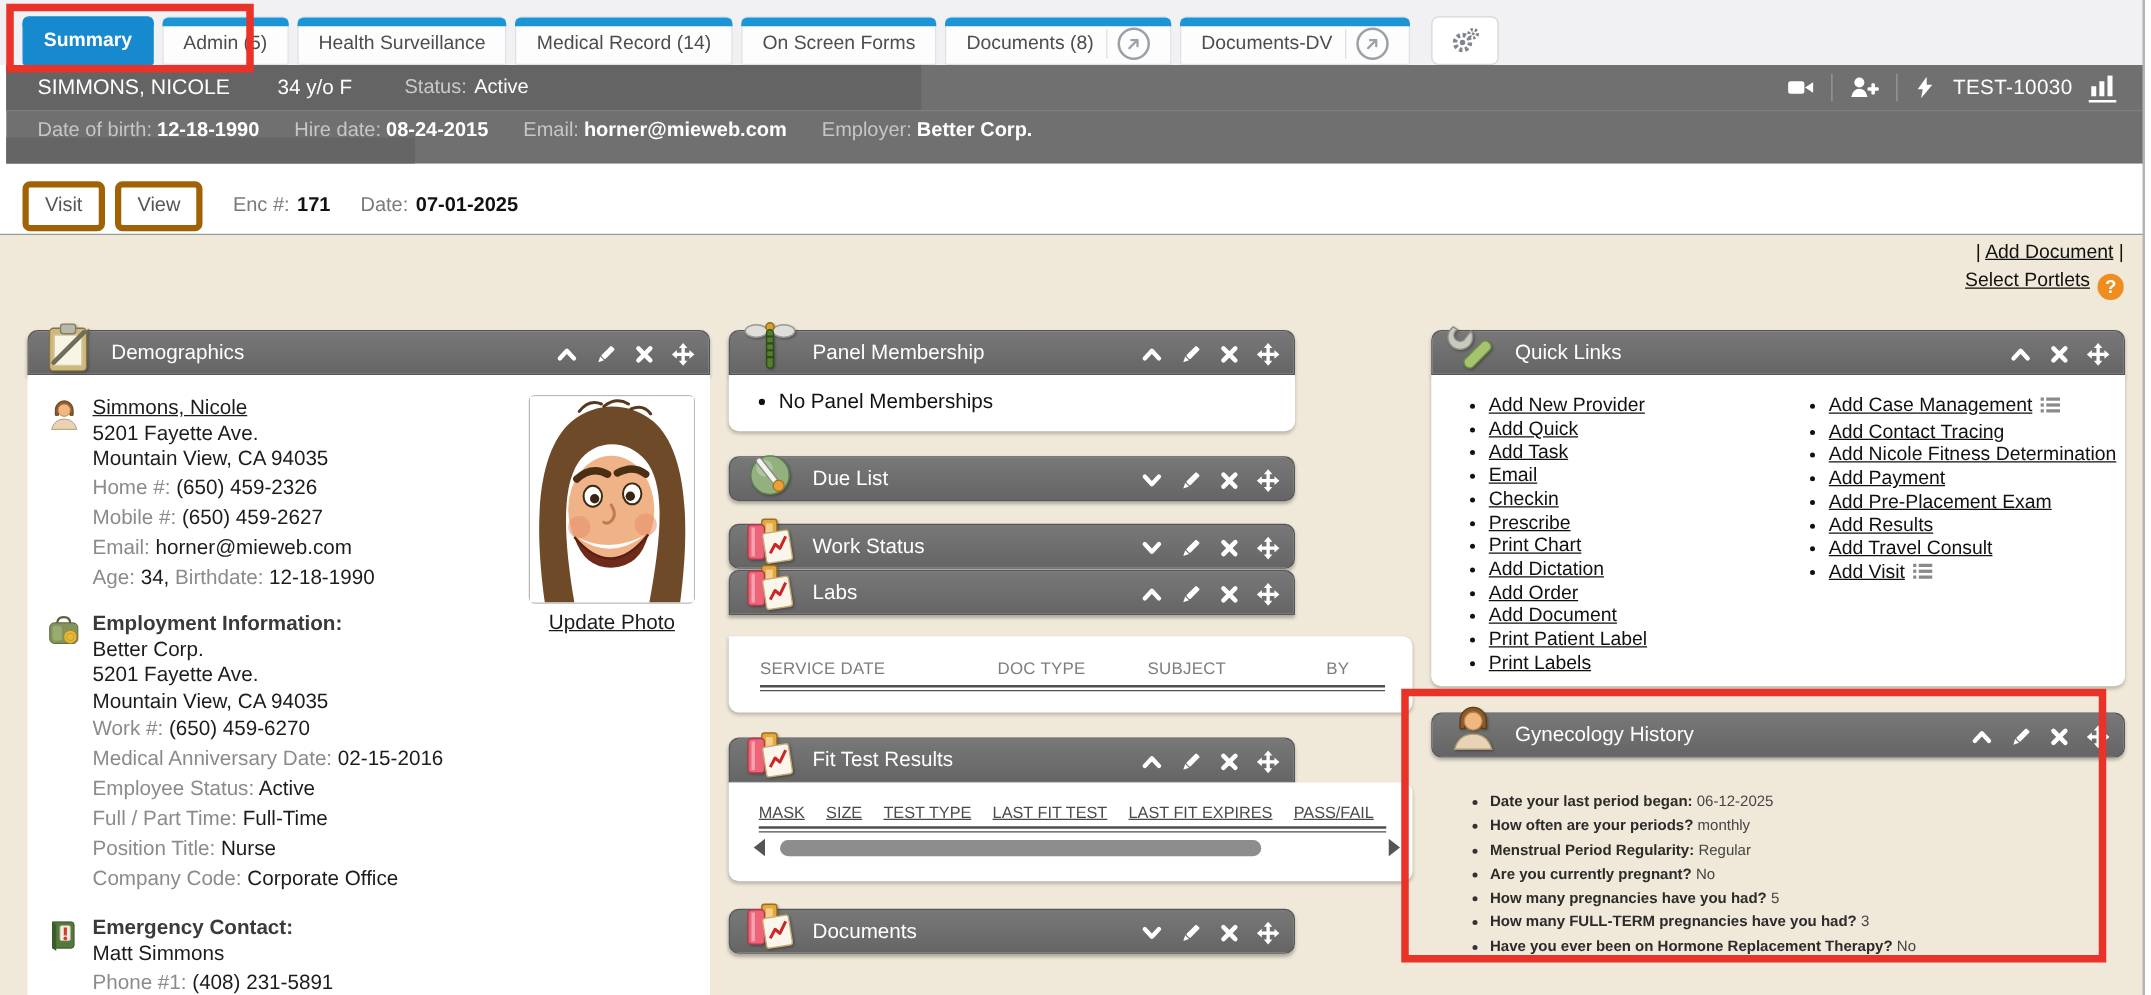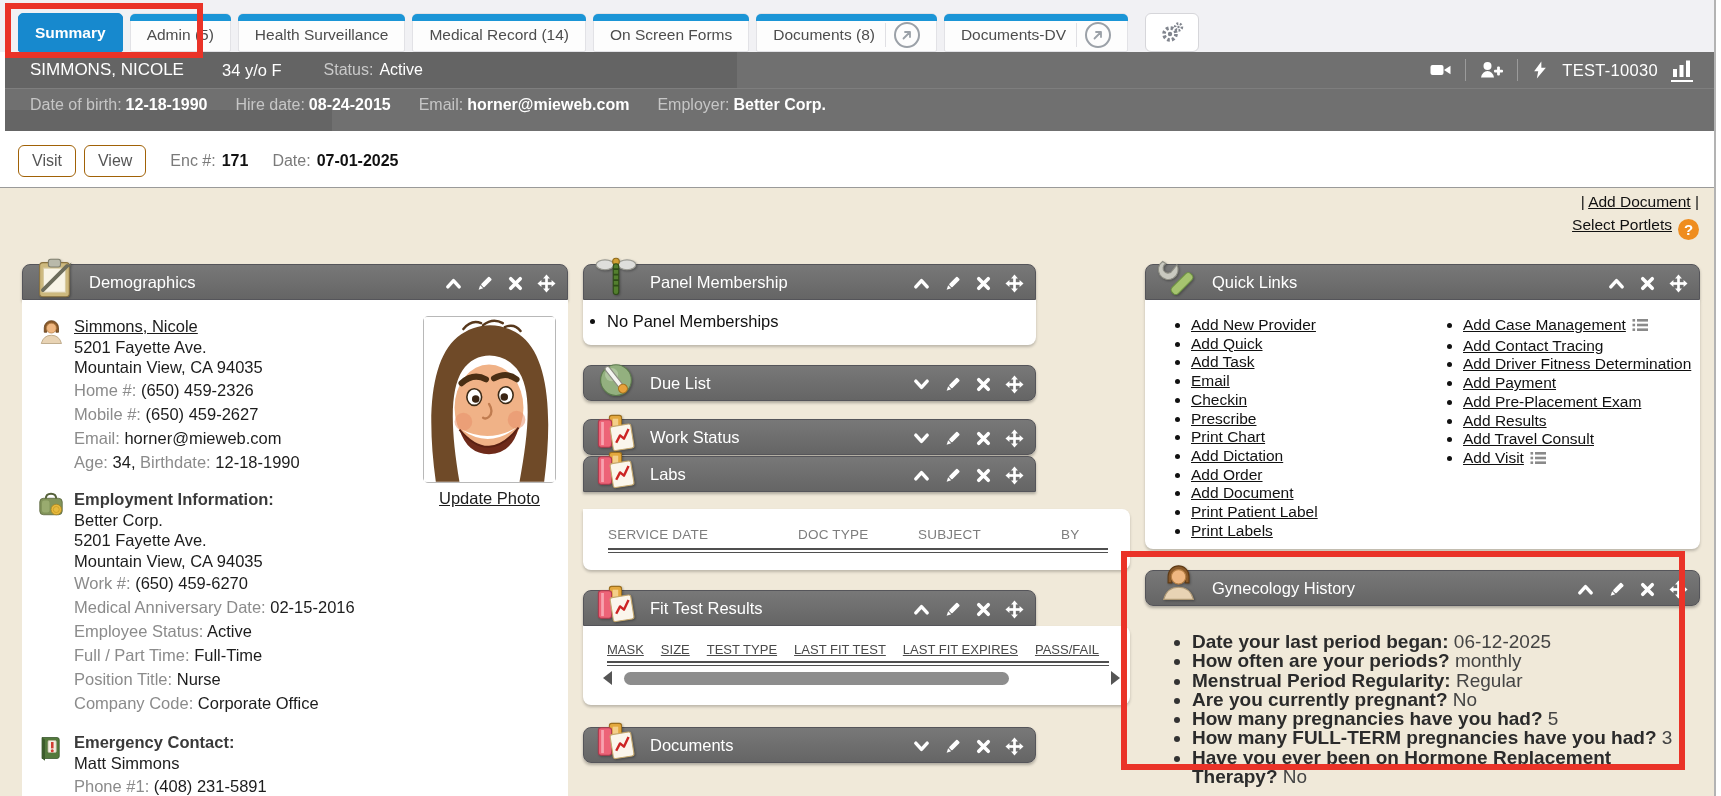--- a/index.html
+++ b/index.html
@@ -37,21 +37,21 @@
 
   .hdr2{position:absolute;left:5px;top:88px;width:1710px;height:43px;background:#707070;border-top:1px solid #7e7e7e;}
   .hdr2-strip{position:absolute;left:5px;top:110px;width:327px;height:31px;background:#656565;}
   .hdr2-fields{position:relative;display:flex;gap:28px;padding:7px 0 0 25px;font-size:16px;}
   .hlabel{color:#c6c6c6;}
   .hval{color:#fff;font-weight:bold;margin-left:4px;}
 
   
   .encrow{position:absolute;left:0;top:131px;width:1715px;height:57px;background:#fff;border-bottom:1px solid #9a9a9a;}
   .enc-inner{position:absolute;left:18px;top:14px;display:flex;align-items:center;}
-  .btn{background:#fff;border:1px solid #a16207;border-radius:6px;color:#555;font-size:16px;padding:6px 13px;cursor:pointer;font-family:"Liberation Sans",sans-serif;}
+  .btn{background:#fff;border:5px solid #a16207;border-radius:6px;color:#555;font-size:16px;padding:6px 13px;cursor:pointer;font-family:"Liberation Sans",sans-serif;}
   .btn+.btn{margin-left:8px;}
   .enc-label{color:#7a7a7a;font-size:16px;margin-left:24px;}
   .enc-val{color:#111;font-weight:bold;font-size:16px;margin-left:6px;}
 
   
   .main{position:absolute;left:0;top:188px;width:1715px;height:608px;background:#f0e9d9;}
   .pagelinks{position:absolute;right:16px;top:2px;text-align:right;font-size:15.5px;color:#111;line-height:23px;}
   .pagelinks a{color:#111;text-decoration:underline;cursor:pointer;}
   .pipe{text-decoration:none;}
   .helpq{display:inline-flex;width:21px;height:21px;border-radius:50%;background:#ef8d1f;color:#fff;font-weight:bold;font-size:15px;align-items:center;justify-content:center;vertical-align:-5px;margin-left:6px;cursor:pointer;}
@@ -78,21 +78,21 @@
   .field{font-size:16.5px;line-height:24px;}
   .flabel{color:#8b8b8b;}
   .fval{color:#1c1c1c;}
   .sec-head{font-size:16.5px;font-weight:bold;color:#3a3a3a;line-height:22px;}
   .photo-wrap{position:absolute;left:401px;top:16px;width:133px;text-align:center;}
   .photo{width:133px;height:167px;border:1px solid #b8b8b8;border-radius:5px;background:#fff;display:block;}
   .upd-link{display:inline-block;margin-top:6px;font-size:16.5px;color:#1c1c1c;text-decoration:underline;cursor:pointer;}
 
   
   .pm-body{left:583px;top:112px;width:453px;height:45px;}
-  .pm-list{margin:12px 0 0 24px;font-size:16.5px;color:#111;}
+  .pm-list{margin:12px 0 0 40px;font-size:16.5px;color:#111;}
   .pm-list li{margin-left:0;list-style:disc;}
   .labs-body{left:583px;top:321px;width:547px;height:61px;border-radius:0 8px 8px 8px;}
   .labs-cols{display:flex;padding:18px 0 0 25px;font-size:13.5px;color:#7d7d7d;letter-spacing:.2px;}
   .labs-cols span:nth-of-type(1){width:190px;}
   .labs-cols span:nth-of-type(2){width:120px;}
   .labs-cols span:nth-of-type(3){width:143px;}
   .dbl-rule{margin:6px 0 0 25px;width:500px;height:5px;border-top:2px solid #4f4f4f;border-bottom:1px solid #4f4f4f;}
   .fit-body{left:583px;top:438px;width:547px;height:79px;border-radius:0 8px 8px 8px;}
   .fit-cols{display:flex;gap:17px;padding:16px 0 0 24px;font-size:13px;color:#4a4a4a;white-space:nowrap;}
   .fit-cols span{text-decoration:underline;cursor:pointer;}
@@ -106,21 +106,21 @@
   .ql-body{left:1145px;top:112px;width:555px;height:249px;}
   .ql-cols{display:flex;padding:16px 0 0 0;}
   .ql-list{margin-left:46px;width:212px;list-style:disc;}
   .ql-list.c2{width:auto;margin-left:60px;}
   .ql-item{font-size:15.5px;line-height:18.7px;color:#111;}
   .ql-a{color:#111;text-decoration:underline;cursor:pointer;}
   .menu-ic{display:none;margin-left:6px;vertical-align:-2px;}
   .ql-item.has-menu .menu-ic{display:inline-block;}
   .menu-ic svg{width:16px;height:14px;}
   .gyn-list{margin:26px 0 0 47px;list-style:disc;}
-  .gyn-item{font-size:19px;line-height:19.3px;color:#333;}
+  .gyn-item{font-size:12px;line-height:19.3px;color:#333;}
   .gyn-q{color:#2b2b2b;}
   .gyn-a{color:#444;}
 
   
   .redbox{position:absolute;border:6px solid #ea3328;z-index:60;pointer-events:none;}
   #redbox-tab{left:5px;top:3px;width:198px;height:55px;}
   #redbox-gyn{left:1121px;top:551px;width:564px;height:219px;}
 
   ul{list-style-position:outside;}
   svg{overflow:visible;}
@@ -733,21 +733,21 @@
             <li class="ql-item"><a class="ql-a">Print Labels</a></li>
           </ul>
         <ul class="ql-list c2">
 
             <li class="ql-item has-menu"><a class="ql-a">Add Case Management</a><span class="menu-ic"><svg>
                   <use href="#sym-menu"></use>
                 </svg></span></li>
 
             <li class="ql-item"><a class="ql-a">Add Contact Tracing</a></li>
 
-            <li class="ql-item"><a class="ql-a">Add Driver Fitness Determination</a></li>
+            <li class="ql-item"><a class="ql-a">Add Nicole Fitness Determination</a></li>
 
             <li class="ql-item"><a class="ql-a">Add Payment</a></li>
 
             <li class="ql-item"><a class="ql-a">Add Pre-Placement Exam</a></li>
 
             <li class="ql-item"><a class="ql-a">Add Results</a></li>
 
             <li class="ql-item"><a class="ql-a">Add Travel Consult</a></li>
 
             <li class="ql-item has-menu"><a class="ql-a">Add Visit</a><span class="menu-ic"><svg>

